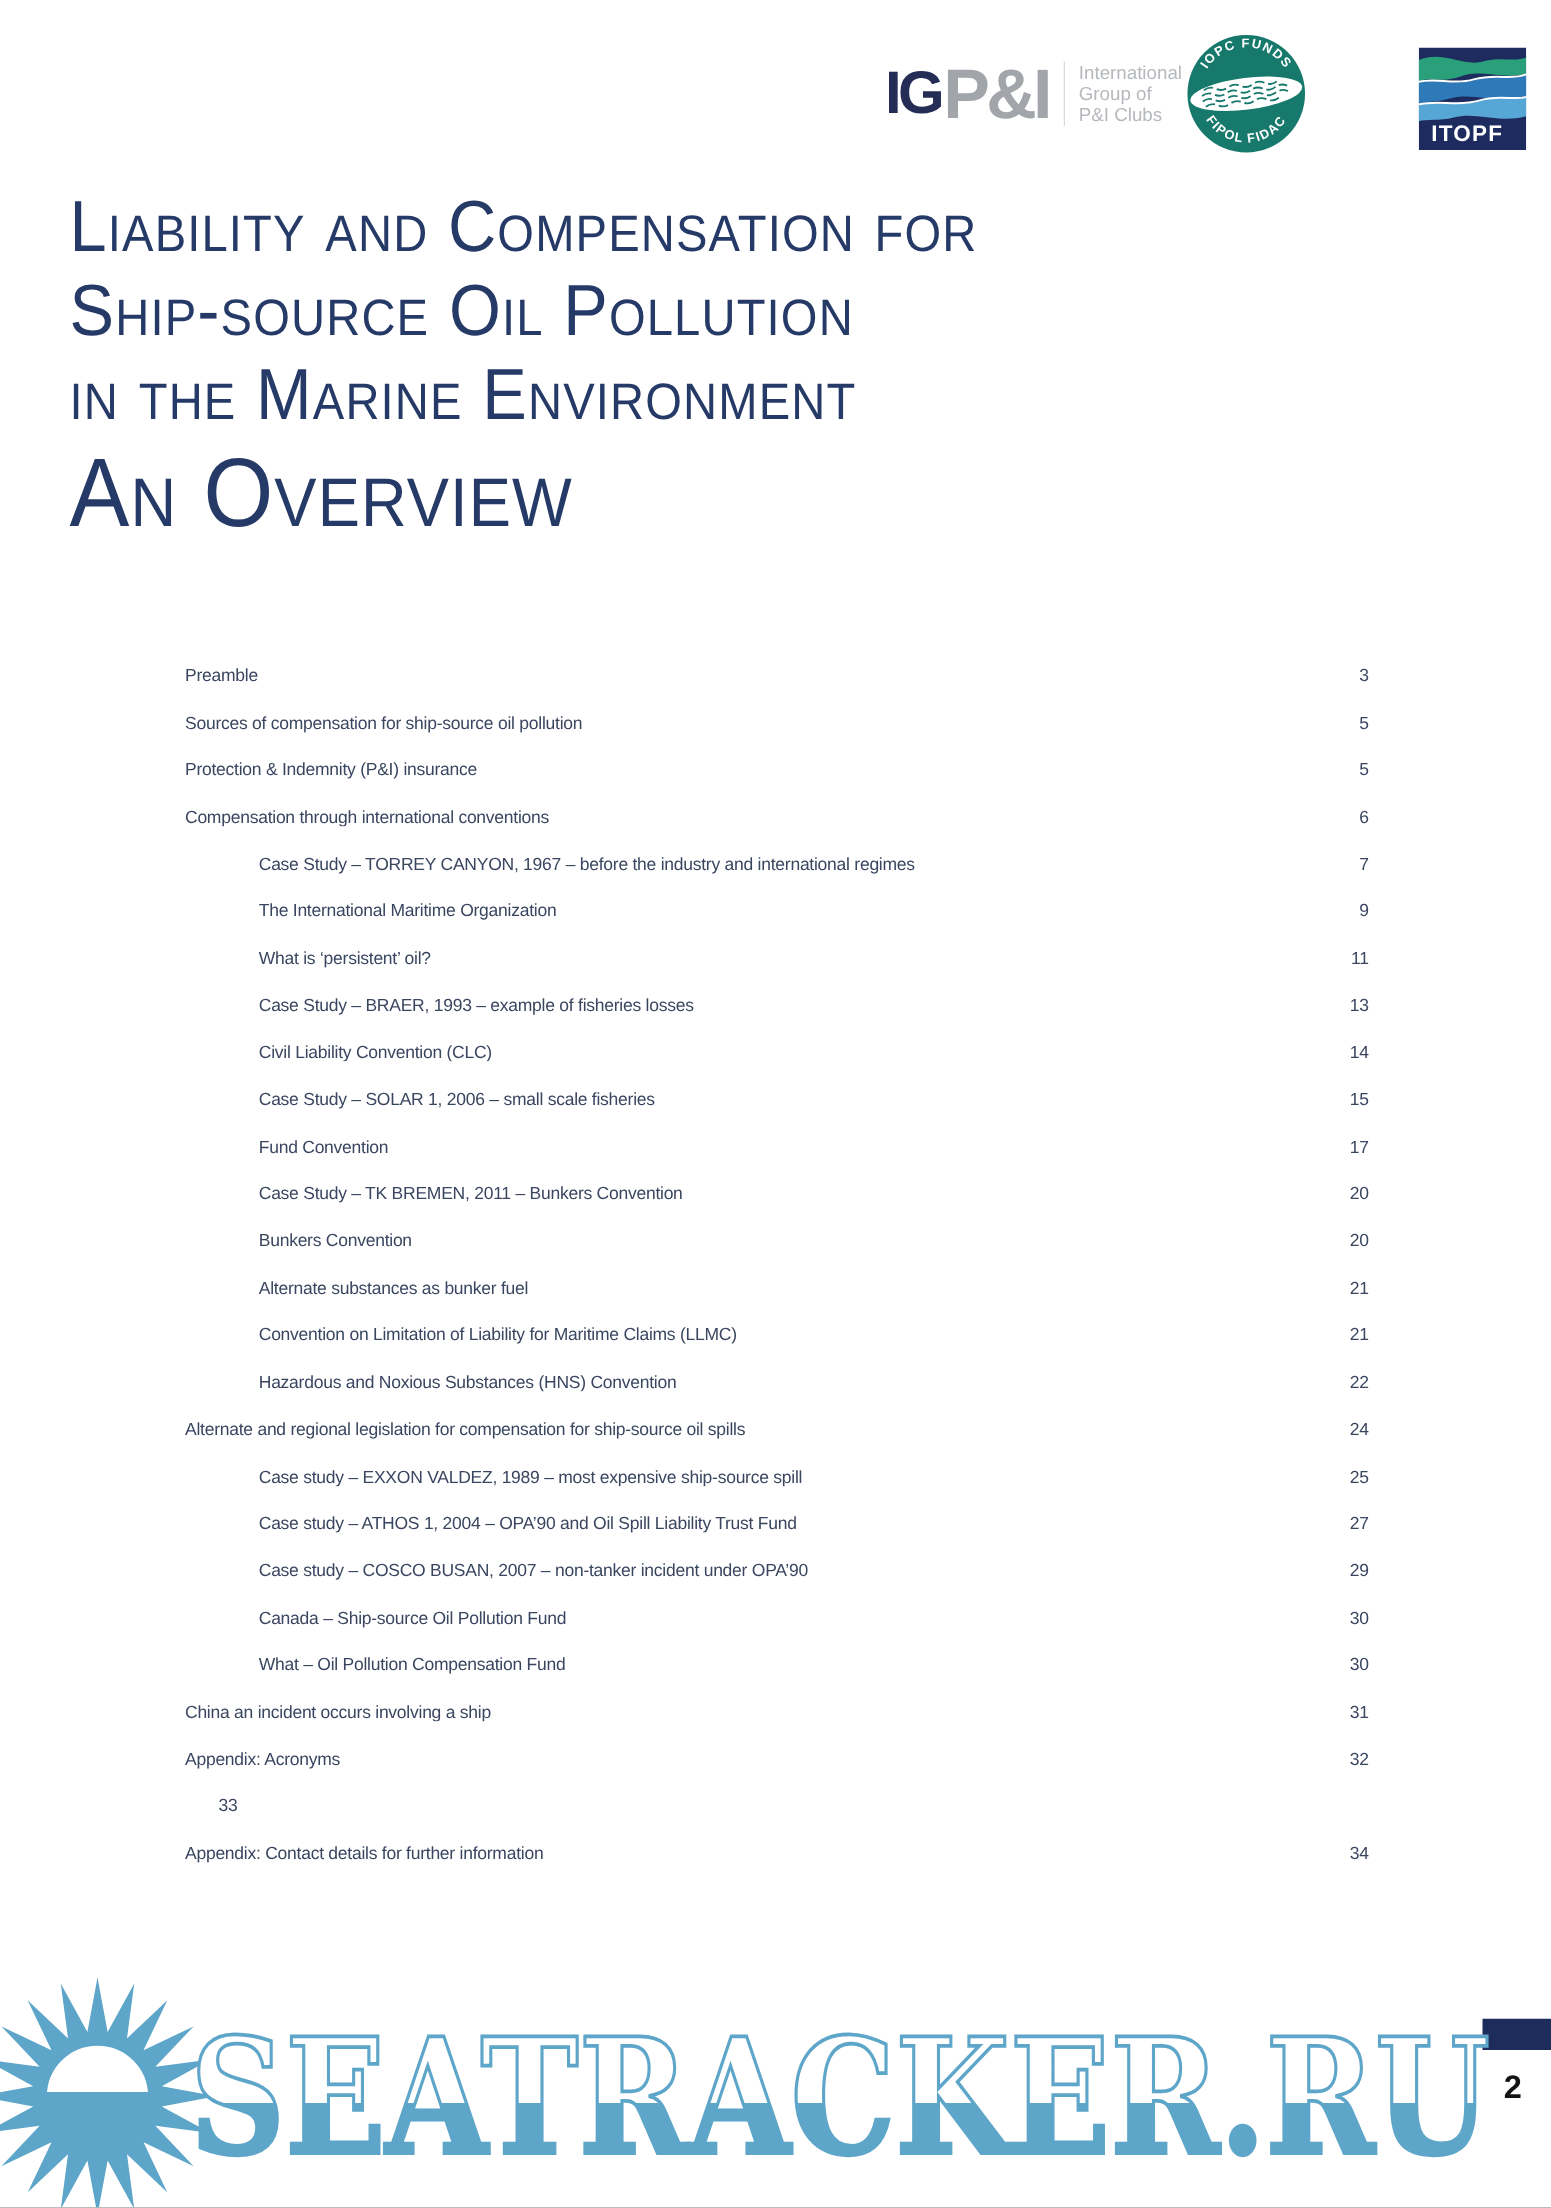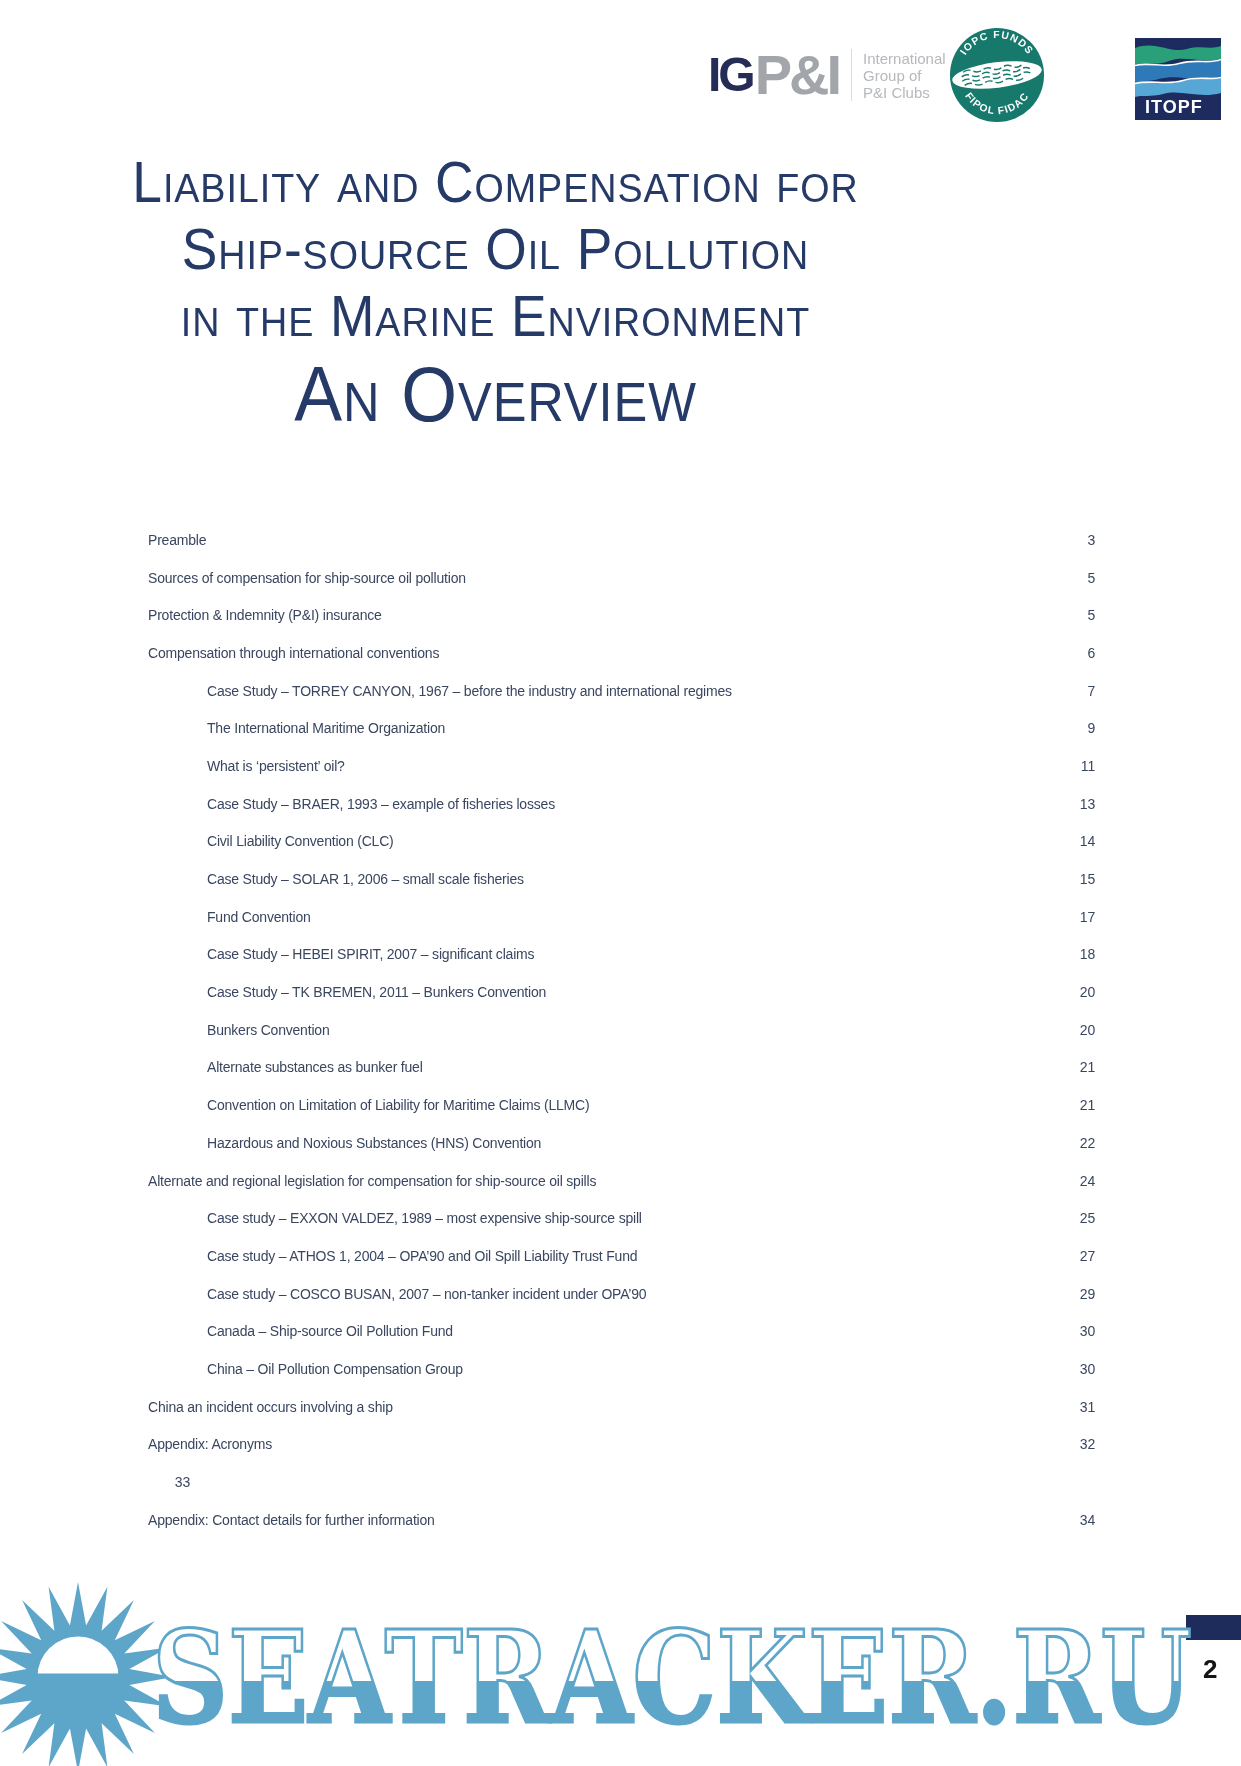--- a/index.html
+++ b/index.html
@@ -23,21 +23,21 @@
   .igpi-ig{font-size:48px;font-weight:bold;color:var(--igpi-navy);letter-spacing:-3px;line-height:58px;}
   .igpi-pi{font-size:56px;font-weight:bold;color:var(--igpi-gray);letter-spacing:-3px;line-height:58px;margin-left:2px;}
   .igpi-divider{width:1px;height:52px;background:#d9dbdd;margin:0 11px 0 12px;}
   .igpi-tagline{display:flex;flex-direction:column;justify-content:flex-start;}
   .igpi-tagline div{font-size:15px;line-height:17px;color:#b5b8bc;}
 
   .iopc{position:absolute;left:948px;top:26px;}
   .itopf{position:absolute;left:1135px;top:38px;}
 
   
-  .title-block{position:absolute;left:0;top:148px;width:991px;text-align:center;color:var(--title-navy);}
+  .title-block{position:absolute;left:0;top:148px;width:991px;color:var(--title-navy);padding-left:16px;}
   .title-line{font-variant:small-caps;font-size:58px;line-height:67px;letter-spacing:1px;transform:scaleX(0.92);transform-origin:center;}
   .title-line.big{font-size:78px;line-height:82px;margin-top:4px;}
 
   
   .toc{position:absolute;left:148px;top:521px;width:947px;}
   .toc-row{display:flex;align-items:center;height:37.7px;font-size:14px;color:var(--toc-text);letter-spacing:-0.2px;}
   .toc-row .lbl{flex:1;white-space:nowrap;overflow:hidden;}
   .toc-row.indent .lbl{padding-left:59px;}
   .toc-row .num{text-align:right;min-width:42px;}
 
@@ -146,24 +146,20 @@
       </div>
       <div class="toc-row indent">
         <span class="lbl">Case Study – SOLAR 1, 2006 – small scale fisheries</span>
         <span class="num">15</span>
       </div>
       <div class="toc-row indent">
         <span class="lbl">Fund Convention</span>
         <span class="num">17</span>
       </div>
       <div class="toc-row indent">
-        <span class="lbl">Case Study – HEBEI SPIRIT, 2007 – significant claims</span>
-        <span class="num">18</span>
-      </div>
-      <div class="toc-row indent">
         <span class="lbl">Case Study – TK BREMEN, 2011 – Bunkers Convention</span>
         <span class="num">20</span>
       </div>
       <div class="toc-row indent">
         <span class="lbl">Bunkers Convention</span>
         <span class="num">20</span>
       </div>
       <div class="toc-row indent">
         <span class="lbl">Alternate substances as bunker fuel</span>
         <span class="num">21</span>
@@ -190,21 +186,21 @@
       </div>
       <div class="toc-row indent">
         <span class="lbl">Case study – COSCO BUSAN, 2007 – non-tanker incident under OPA’90</span>
         <span class="num">29</span>
       </div>
       <div class="toc-row indent">
         <span class="lbl">Canada – Ship-source Oil Pollution Fund</span>
         <span class="num">30</span>
       </div>
       <div class="toc-row indent">
-        <span class="lbl">China – Oil Pollution Compensation Group</span>
+        <span class="lbl">What – Oil Pollution Compensation Fund</span>
         <span class="num">30</span>
       </div>
       <div class="toc-row">
         <span class="lbl">China an incident occurs involving a ship</span>
         <span class="num">31</span>
       </div>
       <div class="toc-row">
         <span class="lbl">Appendix: Acronyms</span>
         <span class="num">32</span>
       </div>

